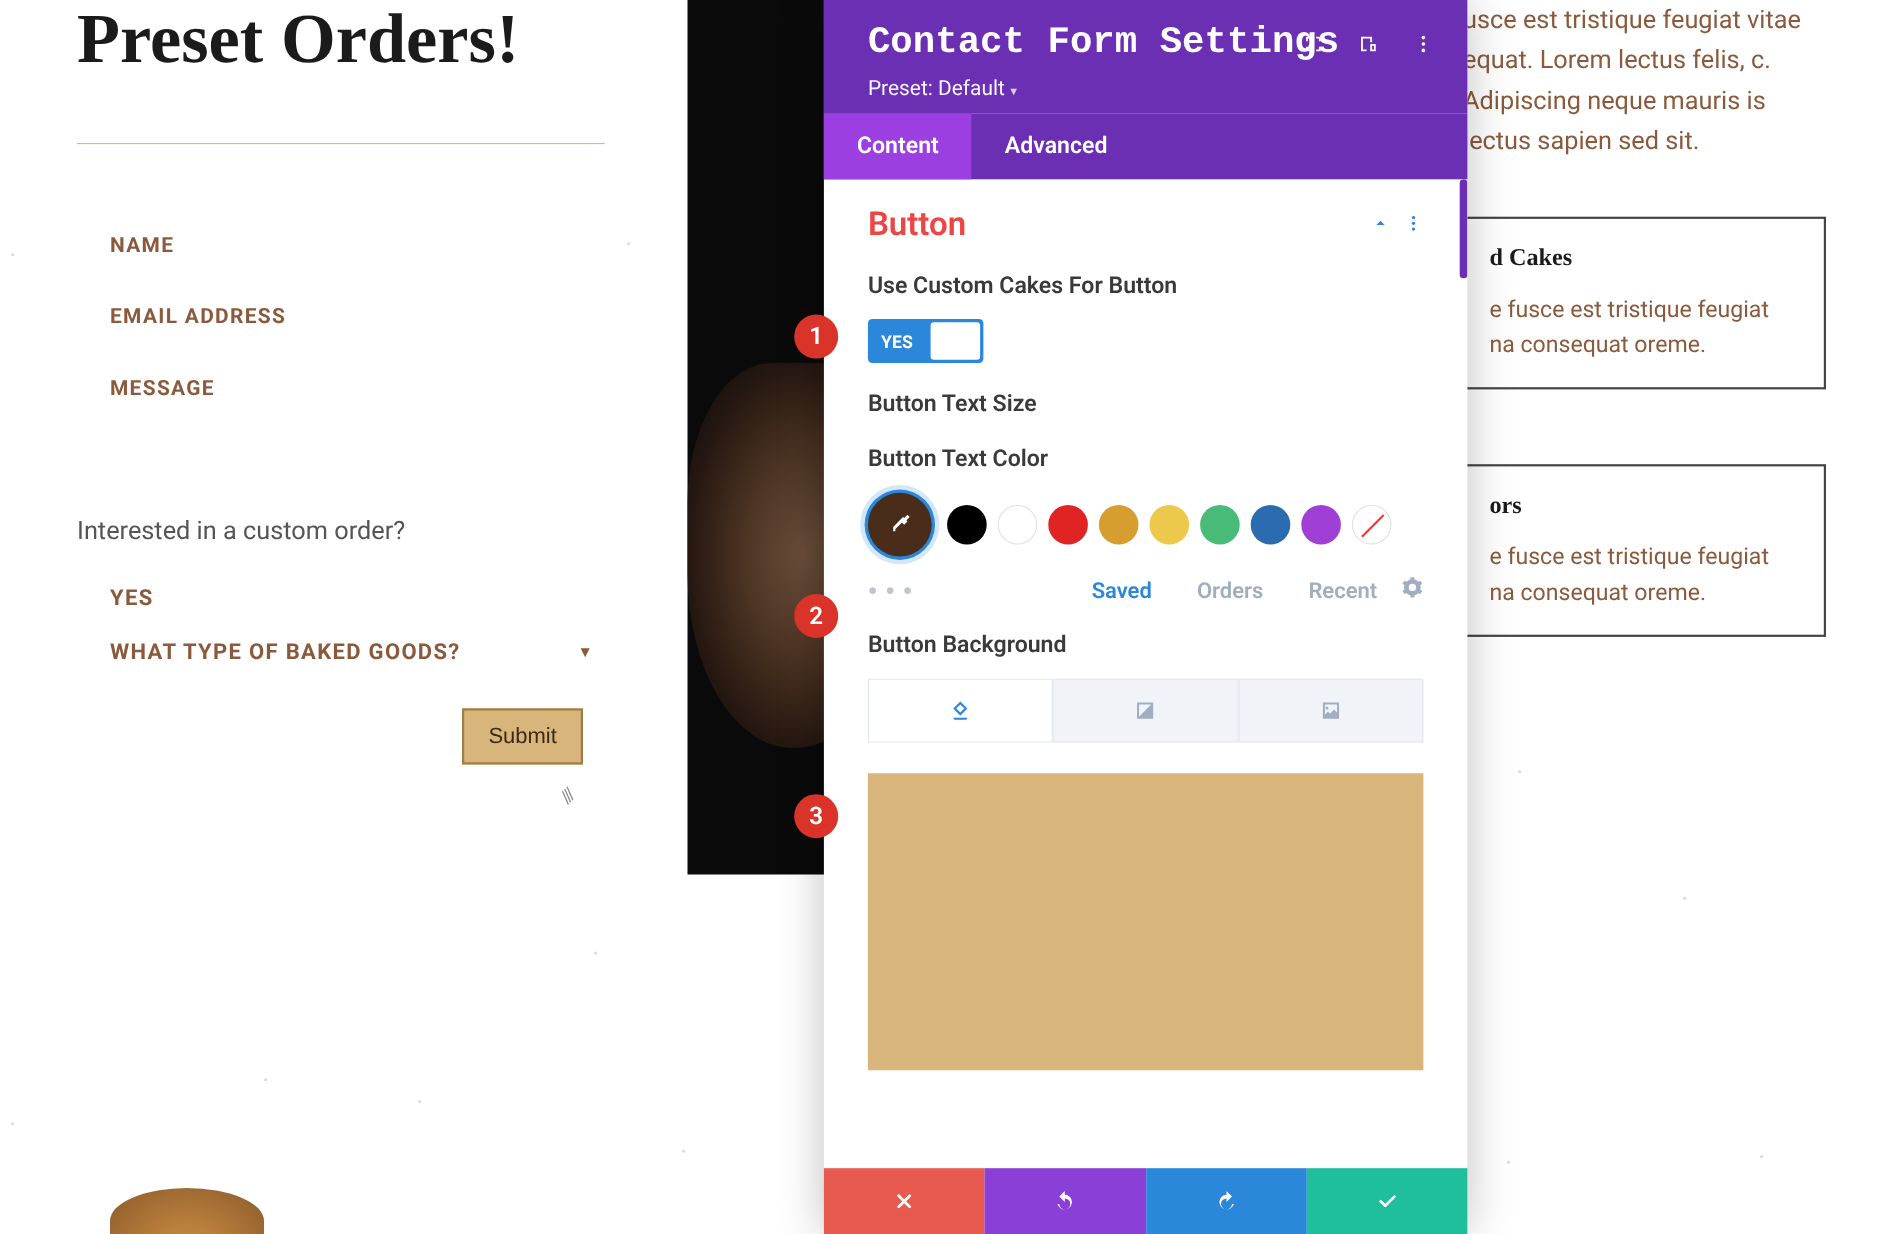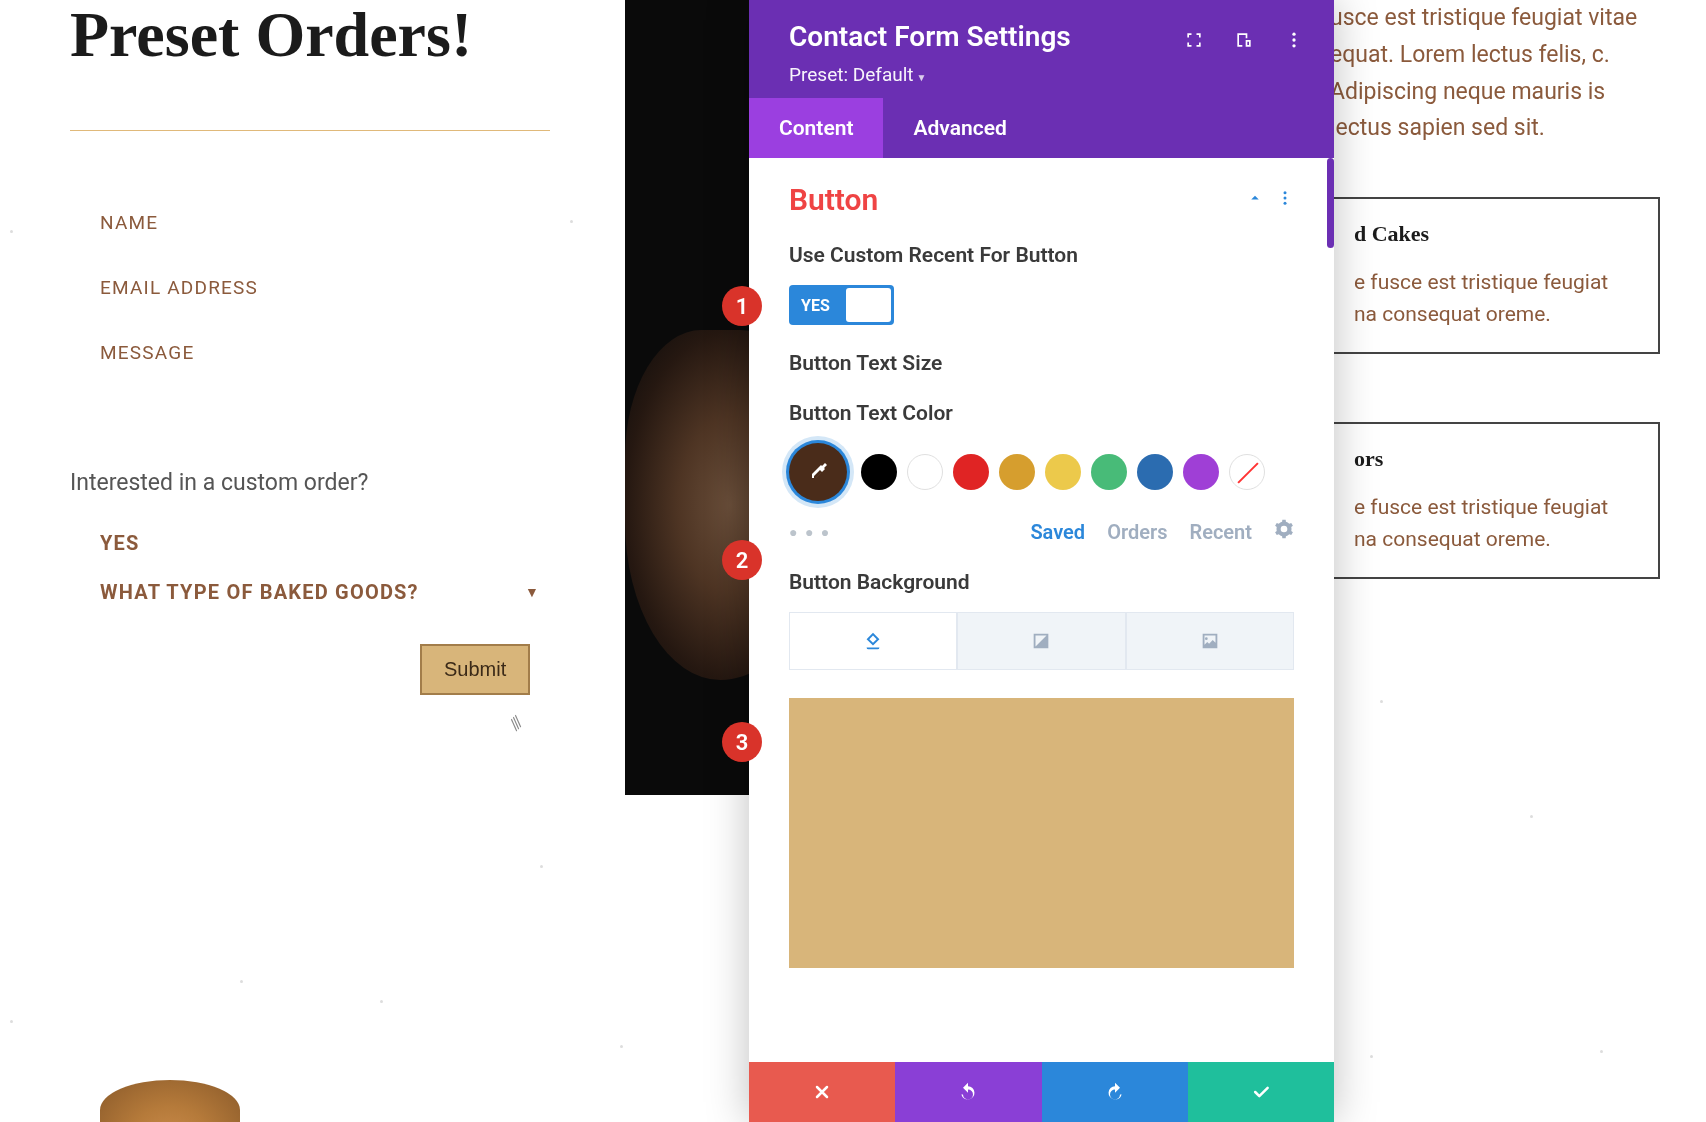--- a/index.html
+++ b/index.html
@@ -8,21 +8,21 @@
 
 .page-bg { position: absolute; inset: 0; background: #fff; }
 .bg-dots { position: absolute; inset: 0; pointer-events: none; }
 .bg-dots span { position: absolute; width: 3px; height: 3px; background: #ddd; border-radius: 50%; }
 
 
 .left-form { position: absolute; left: 70px; top: 0; width: 480px; }
 .custom-orders-title { font-family: Georgia, 'Times New Roman', serif; font-weight: 900; font-size: 64px; line-height: 1.1; color: #1b1b1b; margin-bottom: 60px; }
 .title-underline { margin-top: 55px; border: none; border-top: 1px solid #e0b97a; width: 100%; }
 .form-fields { margin-top: 80px; padding-left: 30px; }
-.field-label { font-size: 19px; font-weight: 400; letter-spacing: 1.2px; color: #8b5a3c; margin-bottom: 42px; }
+.field-label { font-size: 19px; font-weight: 700; letter-spacing: 1.2px; color: #8b5a3c; margin-bottom: 42px; }
 .question { font-size: 23px; color: #555; margin-top: 105px; margin-left: -30px; }
 .yes-row { font-size: 20px; font-weight: 700; letter-spacing: 1.2px; color: #8b5a3c; margin-top: 35px; }
 .select-row { font-size: 20px; font-weight: 700; letter-spacing: 1.2px; color: #8b5a3c; margin-top: 25px; display: flex; justify-content: space-between; align-items: center; width: 440px; }
 .select-row .caret { color: #8b5a3c; font-size: 14px; }
 .submit-btn { display: inline-block; margin-top: 40px; margin-left: 320px; background: #d8b57a; border: 2px solid #a27d4a; padding: 12px 22px; font-size: 20px; color: #3b2a18; cursor: pointer; }
 .message-resize { position: absolute; left: 510px; top: 714px; font-size: 16px; color: #888; transform: rotate(-45deg); letter-spacing: -2px; pointer-events: none; }
 
 
 .dark-image { position: absolute; left: 625px; top: 0; width: 210px; height: 795px; background: #0a0a0a; }
 .bread-path { position: absolute; left: 625px; top: 330px; width: 210px; height: 350px; background: radial-gradient(ellipse at 50% 50%, #7a5a42 0%, #5a3c28 35%, #2a1a12 70%, #0a0a0a 100%); opacity: 0.85; border-radius: 40% 50% 60% 50%; }
@@ -31,21 +31,21 @@
 .right-text { position: absolute; left: 1330px; top: 0; width: 330px; }
 .right-text p { font-size: 23px; line-height: 1.6; color: #8b5a3c; }
 .card-box { border: 2px solid #444; padding: 22px; margin-top: 50px; }
 .card-title { font-family: Georgia, serif; font-weight: 700; font-size: 22px; color: #1b1b1b; margin-bottom: 20px; }
 .card-text { font-size: 21px; line-height: 1.5; color: #8b5a3c; }
 .card-box.card2 { margin-top: 68px; }
 
 
 .settings-panel { position: absolute; left: 749px; top: 0; width: 585px; height: 1122px; background: #fff; box-shadow: 0 0 40px rgba(0,0,0,0.25); display: flex; flex-direction: column; }
 .panel-header { background: #6b2fb3; color: #fff; padding: 20px 40px 12px 40px; position: relative; }
-.panel-title { font-size: 28px; font-weight: 600; }
+.panel-title { font-size: 34px; font-weight: 600; font-family: Liberation Mono, monospace; }
 .panel-preset { font-size: 19px; margin-top: 10px; opacity: 0.95; }
 .panel-preset .caret-s { font-size: 10px; margin-left: 3px; opacity: 0.8; }
 .header-icons { position: absolute; right: 30px; top: 30px; display: flex; gap: 30px; align-items: center; }
 .header-icons svg, .header-icons .dots3v { width: 20px; height: 20px; fill: #fff; color: #fff; }
 .header-icons .ico { cursor: pointer; }
 
 .tabs { background: #6b2fb3; display: flex; }
 .tab { padding: 18px 30px; font-size: 21px; font-weight: 600; color: #fff; cursor: pointer; }
 .tab.active { background: #9b3fe0; }
 
@@ -72,21 +72,21 @@
 .swatch { width: 36px; height: 36px; border-radius: 50%; cursor: pointer; position: relative; }
 .swatch.sel { width: 58px; height: 58px; box-shadow: 0 0 0 3px #2b87da, 0 0 0 7px #d4e7f7; margin-right: 4px; }
 .swatch.sel svg { position: absolute; inset: 0; margin: auto; width: 24px; height: 24px; fill: #fff; }
 .swatch.none { background: #fff; border: 1px solid #e0e0e0; }
 .swatch.none::after { content: ''; position: absolute; left: 50%; top: 4px; width: 2px; height: 28px; background: #f33; transform: rotate(45deg); }
 .swatch.white { background: #fff; border: 1px solid #e0e0e0; }
 
 .swatch-tabs { display: flex; gap: 22px; align-items: center; margin-top: 18px; font-size: 20px; font-weight: 600; }
 .swatch-tabs .more { color: #bcc4cc; letter-spacing: 2px; font-size: 14px; }
 .swatch-tabs .flex-sp { flex: 1; }
-.swatch-tabs .t { color: #a0aec0; cursor: pointer; }
+.swatch-tabs .t { color: #a0aec0; cursor: pointer; margin-left: 19px; }
 .swatch-tabs .t.active { color: #2b87da; }
 .swatch-tabs svg { width: 20px; height: 20px; fill: #a0aec0; }
 
 .bg-type-tabs { display: flex; margin-top: 4px; }
 .bg-type-tab { flex: 1; height: 58px; display: flex; align-items: center; justify-content: center; border: 1px solid #e2e8f0; cursor: pointer; }
 .bg-type-tab.active { background: #fff; }
 .bg-type-tab:not(.active) { background: #f0f4f8; }
 .bg-type-tab svg { width: 22px; height: 22px; }
 .bg-type-tab.active svg { fill: #2b87da; }
 .bg-type-tab:not(.active) svg { fill: #a0aec0; }
@@ -197,21 +197,21 @@
               <path d="M7 14l5-5 5 5H7z"></path>
             </svg></span>
         <span><svg viewBox="0 0 24 24">
               <circle cx="12" cy="5" r="2"></circle>
               <circle cx="12" cy="12" r="2"></circle>
               <circle cx="12" cy="19" r="2"></circle>
             </svg></span>
       </div>
     </div>
 
-    <div class="option-label">Use Custom Recent For Button</div>
+    <div class="option-label">Use Custom Cakes For Button</div>
     <div class="toggle">
       <span class="lbl">YES</span>
       <span class="knob"></span>
     </div>
 
     <div class="option-label">Button Text Size</div>
 
     <div class="option-label">Button Text Color</div>
     <div class="swatches">
       <div class="swatch sel" style="background:#4a2c1a">

